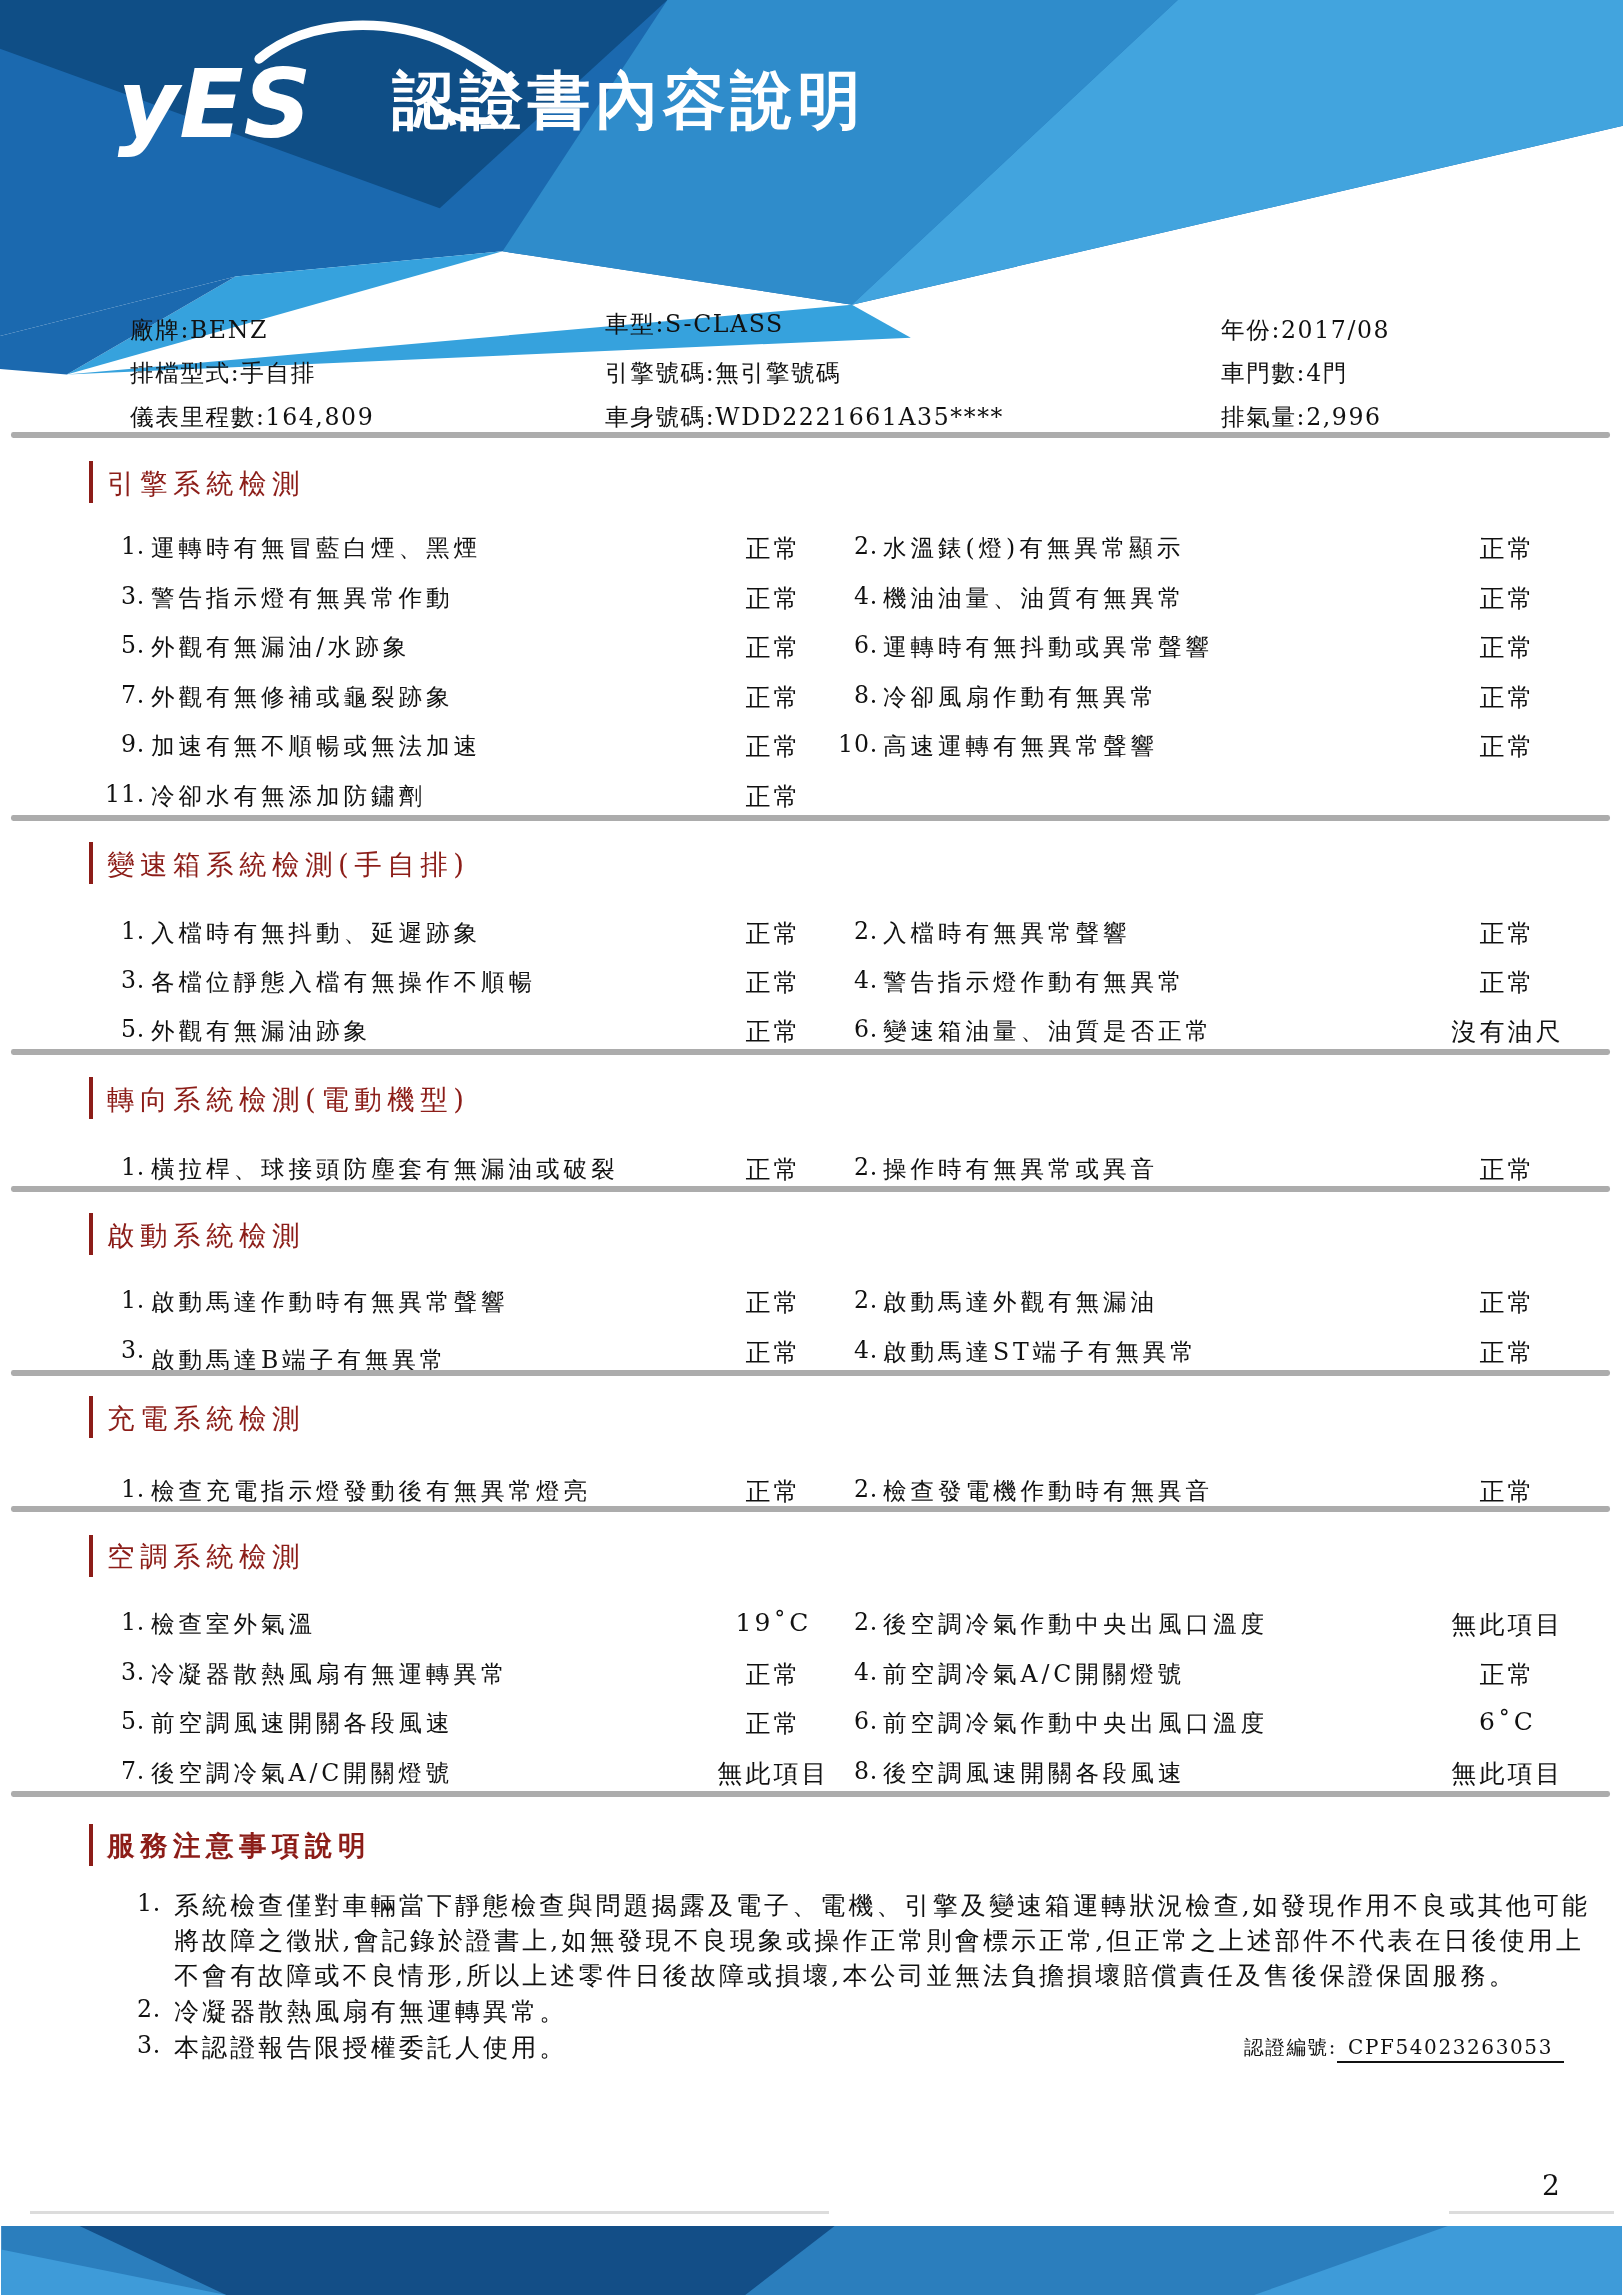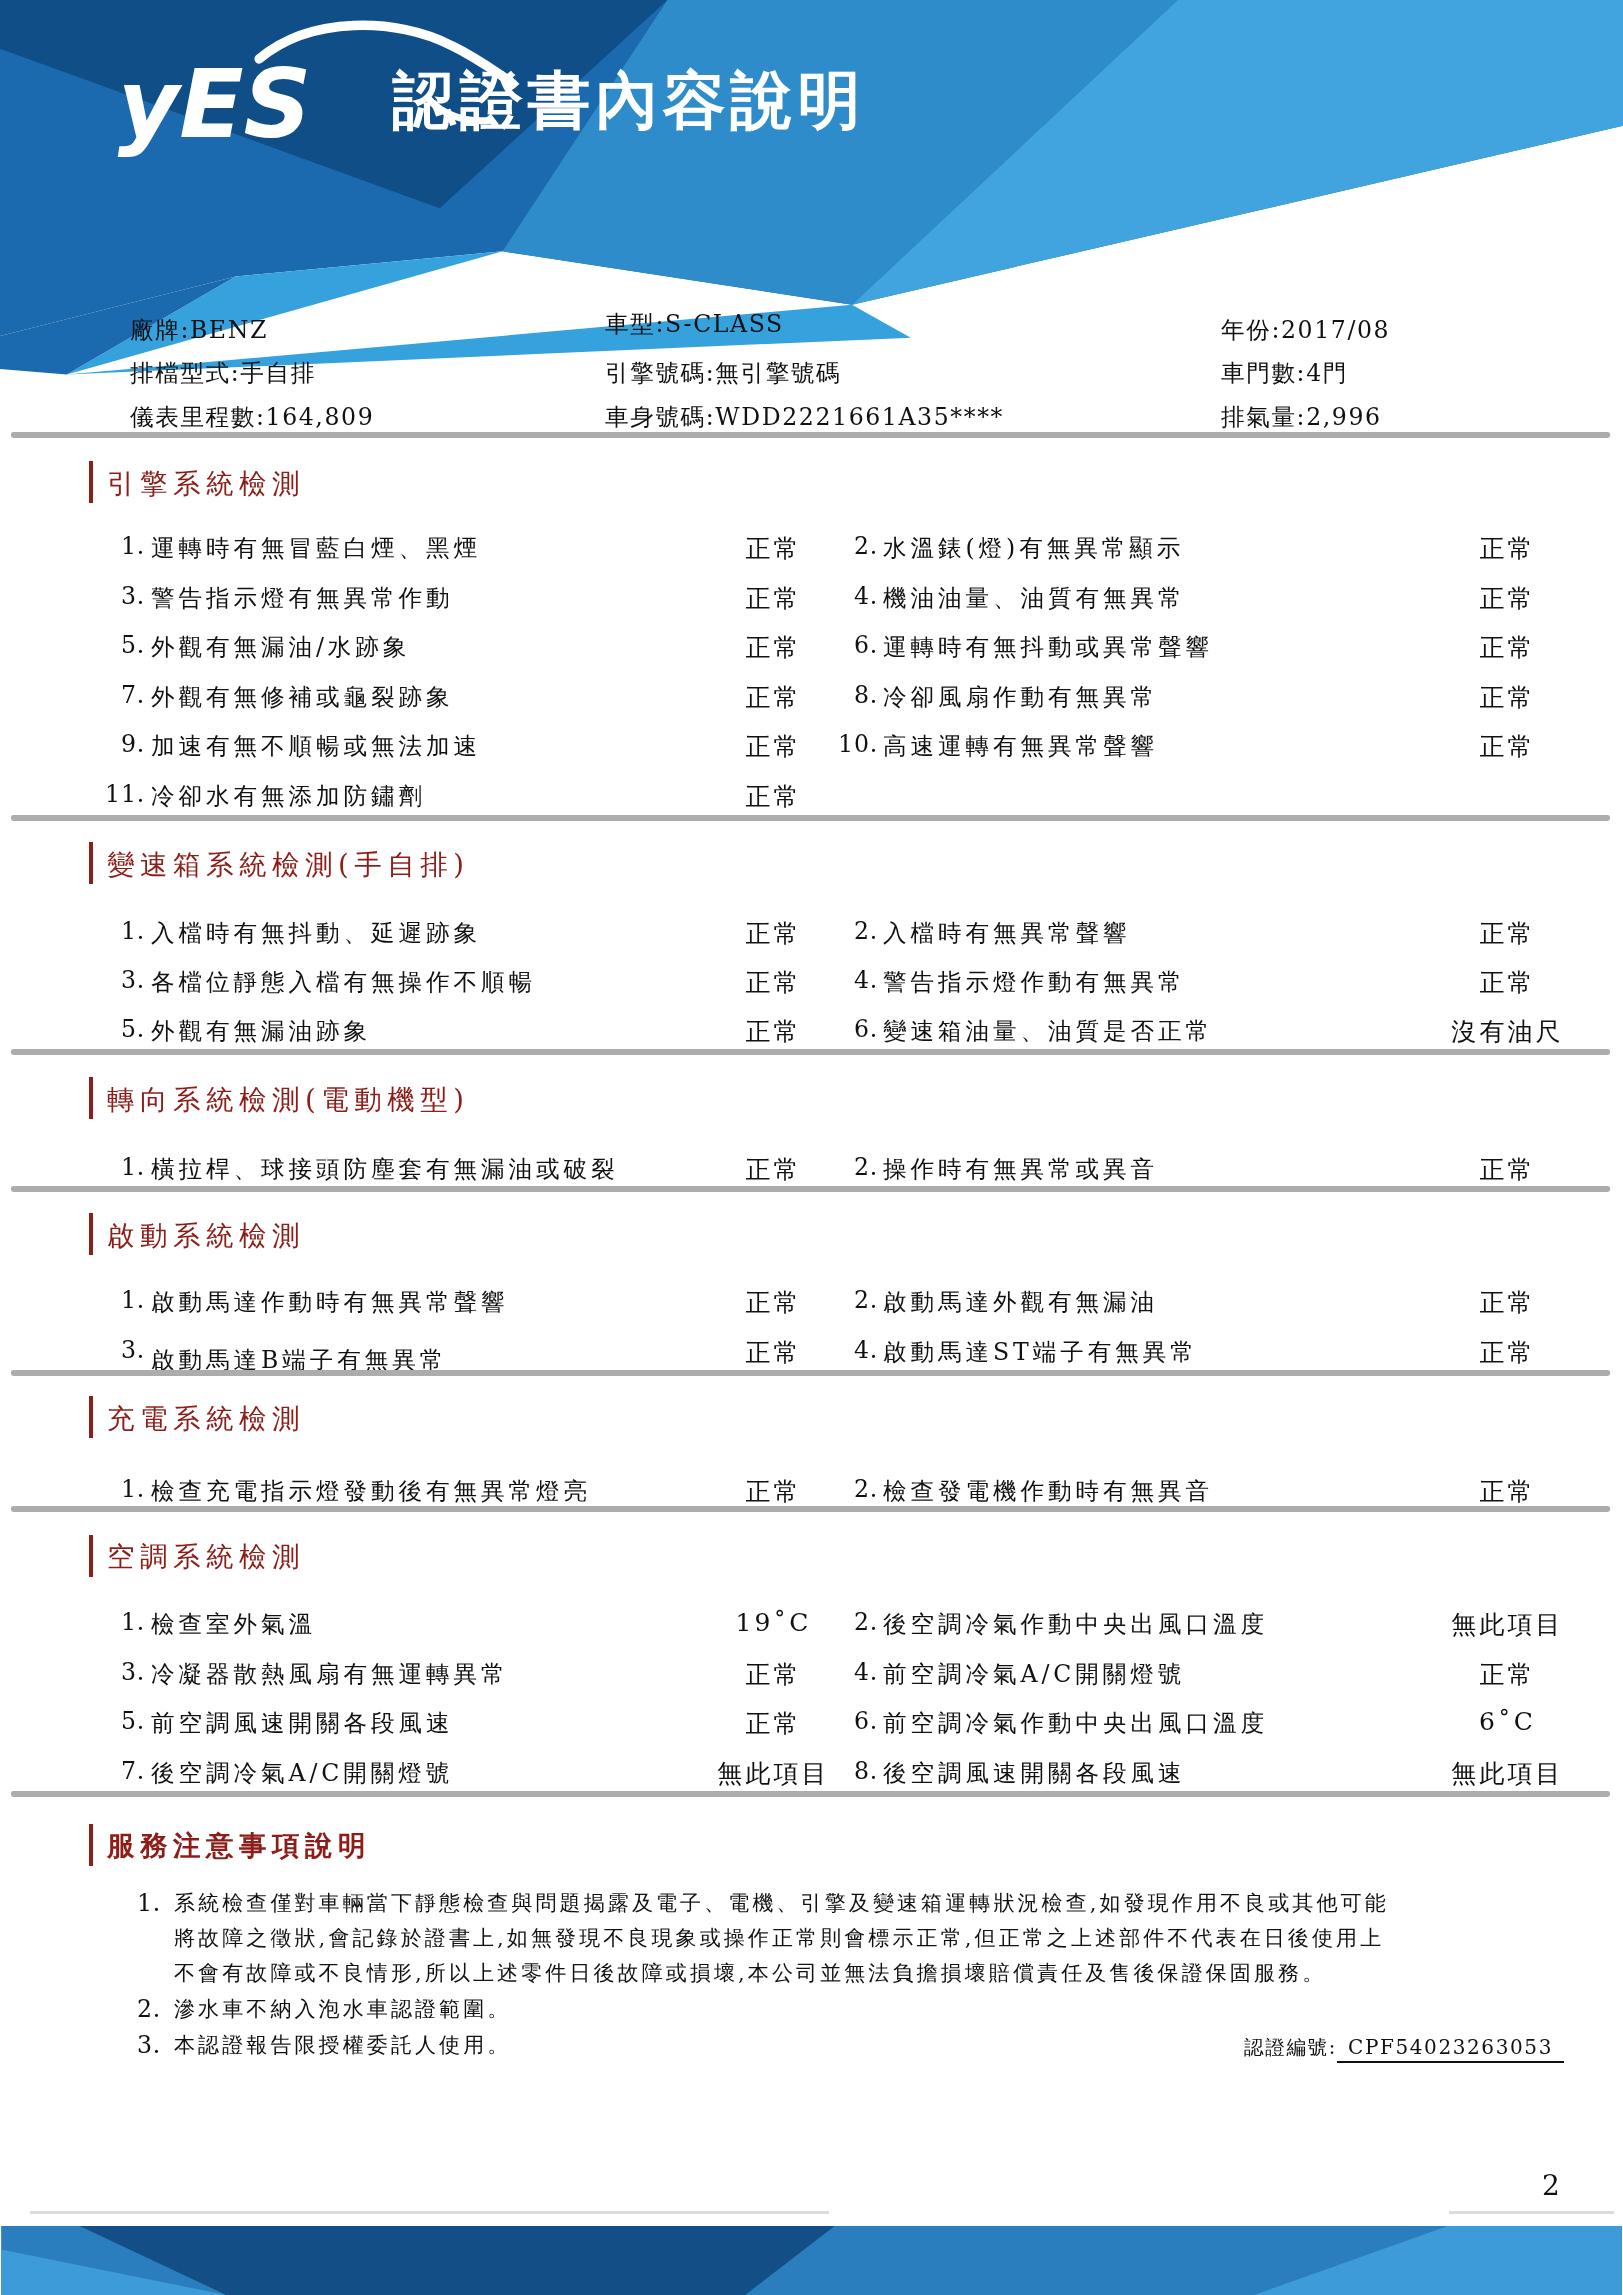--- a/index.html
+++ b/index.html
@@ -10,21 +10,21 @@
   }
   .abs{position:absolute;white-space:nowrap;}
   .info-item{font-size:23.6px;letter-spacing:1.6px;}
   .item-num{font-size:23.6px;letter-spacing:0.8px;text-align:right;}
   .item-text{font-size:23.6px;letter-spacing:3.9px;}
   .item-status{font-size:25px;letter-spacing:3.1px;text-align:center;}
   .sep{left:11px;width:1599px;height:5.5px;background:#ACACAC;border-radius:2.4px;}
   .sec-bar{width:3.9px;height:42px;background:#8C1D18;}
   .sec-title{font-size:27.5px;letter-spacing:5.5px;color:#8C1D18;}
   .note-num{font-size:23.6px;letter-spacing:0.8px;text-align:right;}
-  .note-line{font-size:21px;letter-spacing:3.1px;}
+  .note-line{font-size:25px;letter-spacing:3.1px;}
   .cert{font-size:19.6px;letter-spacing:1.6px;}
   .cert-value{font-size:20px;letter-spacing:1.6px;border-bottom:2.4px solid #111;padding:0 11px 1.6px 11px;}
   .page-num{font-size:28px;}
   .hairline{height:3.1px;background:#DCDCDC;}
 </style>
 </head>
 <body>
 
 <div class="page">
 
@@ -189,21 +189,21 @@
     </div>
 
   <div id="notes">
       <div class="abs sec-bar" style="left: 89px; top: 1824px;"></div>
       <div class="abs sec-title" style="left: 107px; top: 1828px; font-weight: bold;">服務注意事項說明</div>
       <div class="abs note-num" style="left: 94px; top: 1889px; width: 67px; text-align: right;">1.</div>
       <div class="abs note-line" style="left: 174px; top: 1889px;">系統檢查僅對車輛當下靜態檢查與問題揭露及電子、電機、引擎及變速箱運轉狀況檢查,如發現作用不良或其他可能</div>
       <div class="abs note-line" style="left: 174px; top: 1924px;">將故障之徵狀,會記錄於證書上,如無發現不良現象或操作正常則會標示正常,但正常之上述部件不代表在日後使用上</div>
       <div class="abs note-line" style="left: 174px; top: 1959px;">不會有故障或不良情形,所以上述零件日後故障或損壞,本公司並無法負擔損壞賠償責任及售後保證保固服務。</div>
       <div class="abs note-num" style="left: 94px; top: 1995px; width: 67px; text-align: right;">2.</div>
-      <div class="abs note-line" style="left: 174px; top: 1995px;">滲水車不納入泡水車認證範圍。</div>
+      <div class="abs note-line" style="left: 174px; top: 1995px;">冷凝器散熱風扇有無運轉異常。</div>
       <div class="abs note-num" style="left: 94px; top: 2031px; width: 67px; text-align: right;">3.</div>
       <div class="abs note-line" style="left: 174px; top: 2031px;">本認證報告限授權委託人使用。</div>
     </div>
 
   <div class="abs cert" style="left:1178px;top:2034px;width:386px;text-align:right;">
     <span>認證編號:</span><span class="cert-value">CPF54023263053</span>
   </div>
 
   <div class="abs page-num" style="left:1542px;top:2169px;">2</div>
 

